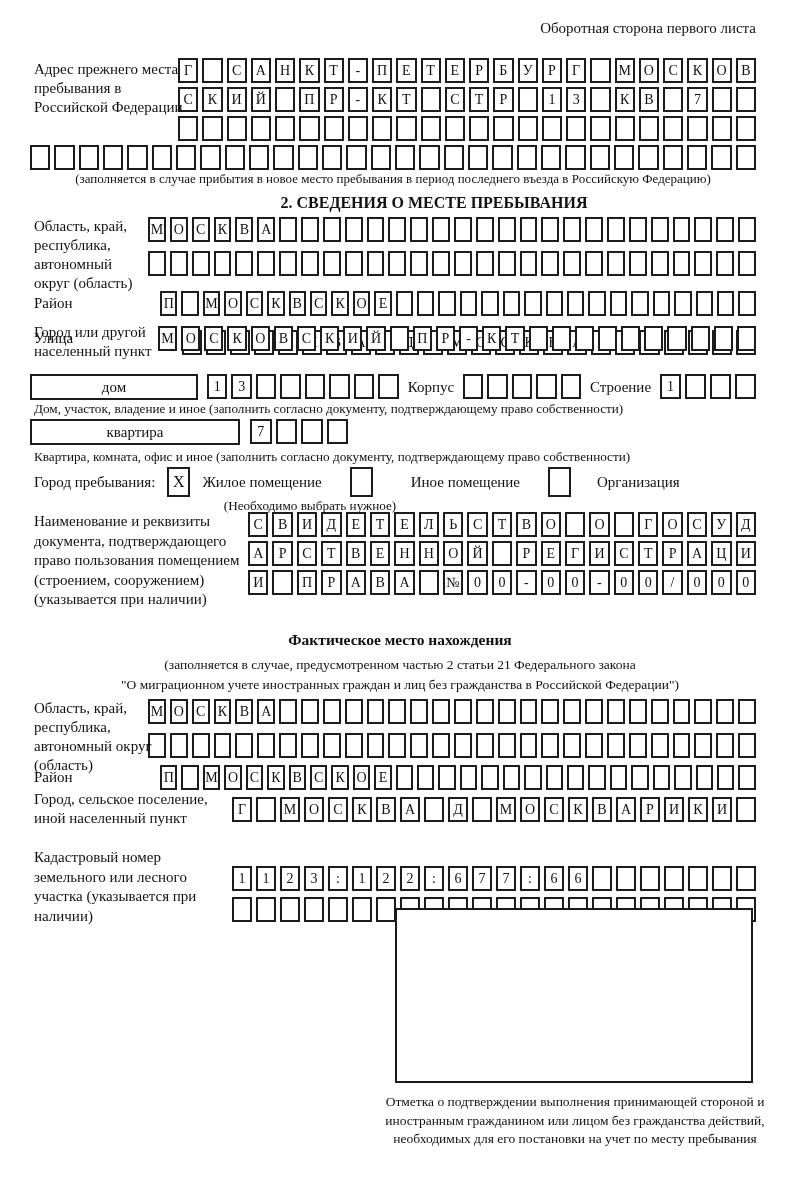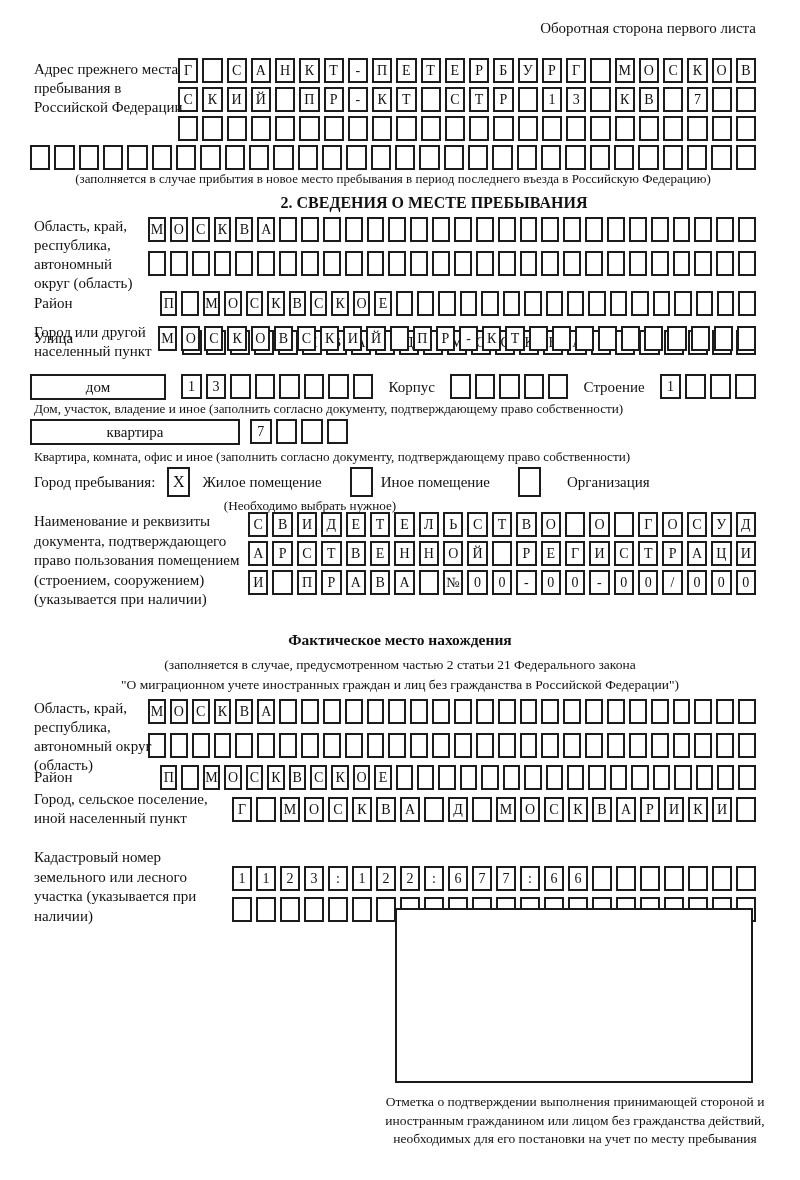--- a/index.html
+++ b/index.html
@@ -312,21 +312,21 @@
         <span class="cell"></span>
         <span class="cell"></span>
         <span class="cell"></span>
         <span class="cell"></span>
         <span class="cell"></span>
         <span class="cell"></span>
       </div>
   </div>
 
   <div class="flexrow abs" style="top:374px;left:30px;width:726px;justify-content:space-between;">
-    <div class="wbox" style="width:136px;flex:none;">дом</div>
+    <div class="wbox" style="width:168px;flex:none;">дом</div>
     <div class="cells" style="width:192px;flex:none;">
         <span class="cell">1</span>
         <span class="cell">3</span>
         <span class="cell"></span>
         <span class="cell"></span>
         <span class="cell"></span>
         <span class="cell"></span>
         <span class="cell"></span>
         <span class="cell"></span>
       </div>
@@ -357,21 +357,21 @@
         <span class="cell"></span>
       </div>
   </div>
   <div class="note abs" style="top:449px;left:34px;width:720px;font-size:13.2px;">Квартира, комната, офис и иное (заполнить согласно документу, подтверждающему право собственности)</div>
 
   <div class="flexrow abs" style="top:467px;left:34px;width:726px;align-items:center;">
     <span class="stay-label">Город пребывания:</span>
     <span class="checkbox" style="margin-left:12px;">X</span>
     <span class="stay-label" style="margin-left:12px;">Жилое помещение</span>
     <span class="checkbox" style="margin-left:28px;"></span>
-    <span class="stay-label" style="margin-left:8px;">Иное помещение</span>
+    <span class="stay-label" style="margin-left:38px;">Иное помещение</span>
     <span class="checkbox" style="margin-left:28px;"></span>
     <span class="stay-label" style="margin-left:26px;">Организация</span>
   </div>
   <div class="note abs" style="top:498px;left:30px;width:560px;text-align:center;font-size:13.2px;">(Необходимо выбрать нужное)</div>
 
   <div class="abs" style="top:510px;left:30px;width:726px;">
     <div class="lbl abs" style="top:2px;left:4px;width:215px;line-height:19.5px;">Наименование и реквизиты документа, подтверждающего право пользования помещением (строением, сооружением) (указывается при наличии)</div>
     <div class="rows" style="margin-left:218px;gap:4px;padding-top:2px;">
       <div class="cells">
           <span class="cell">С</span>

